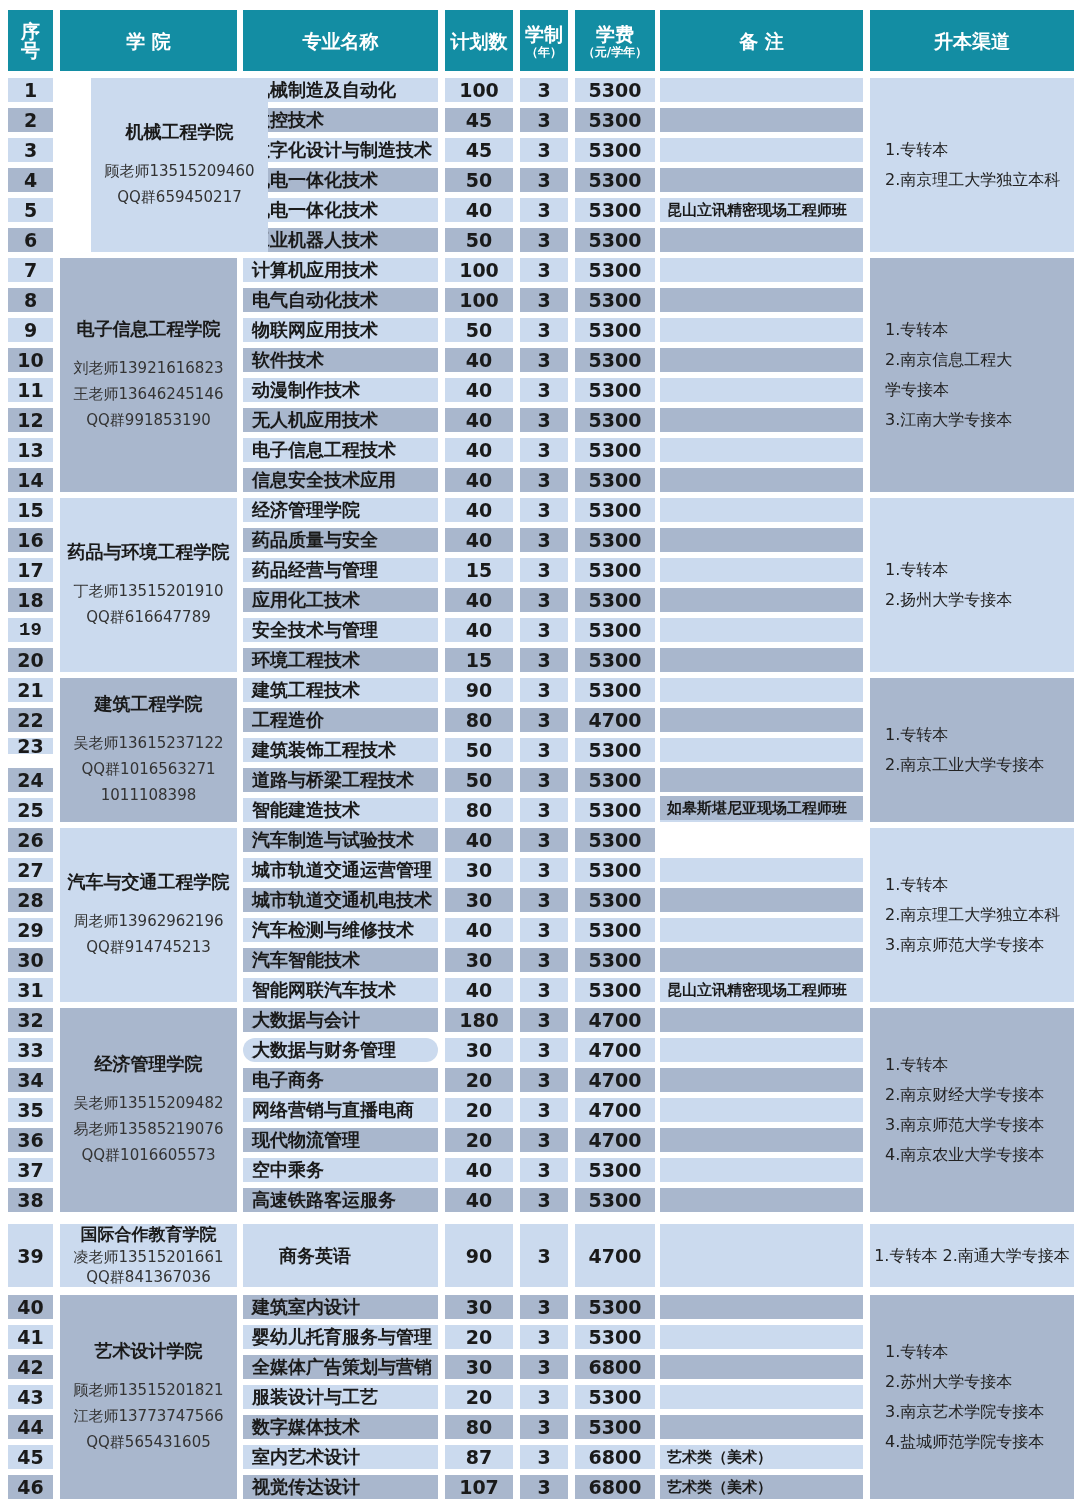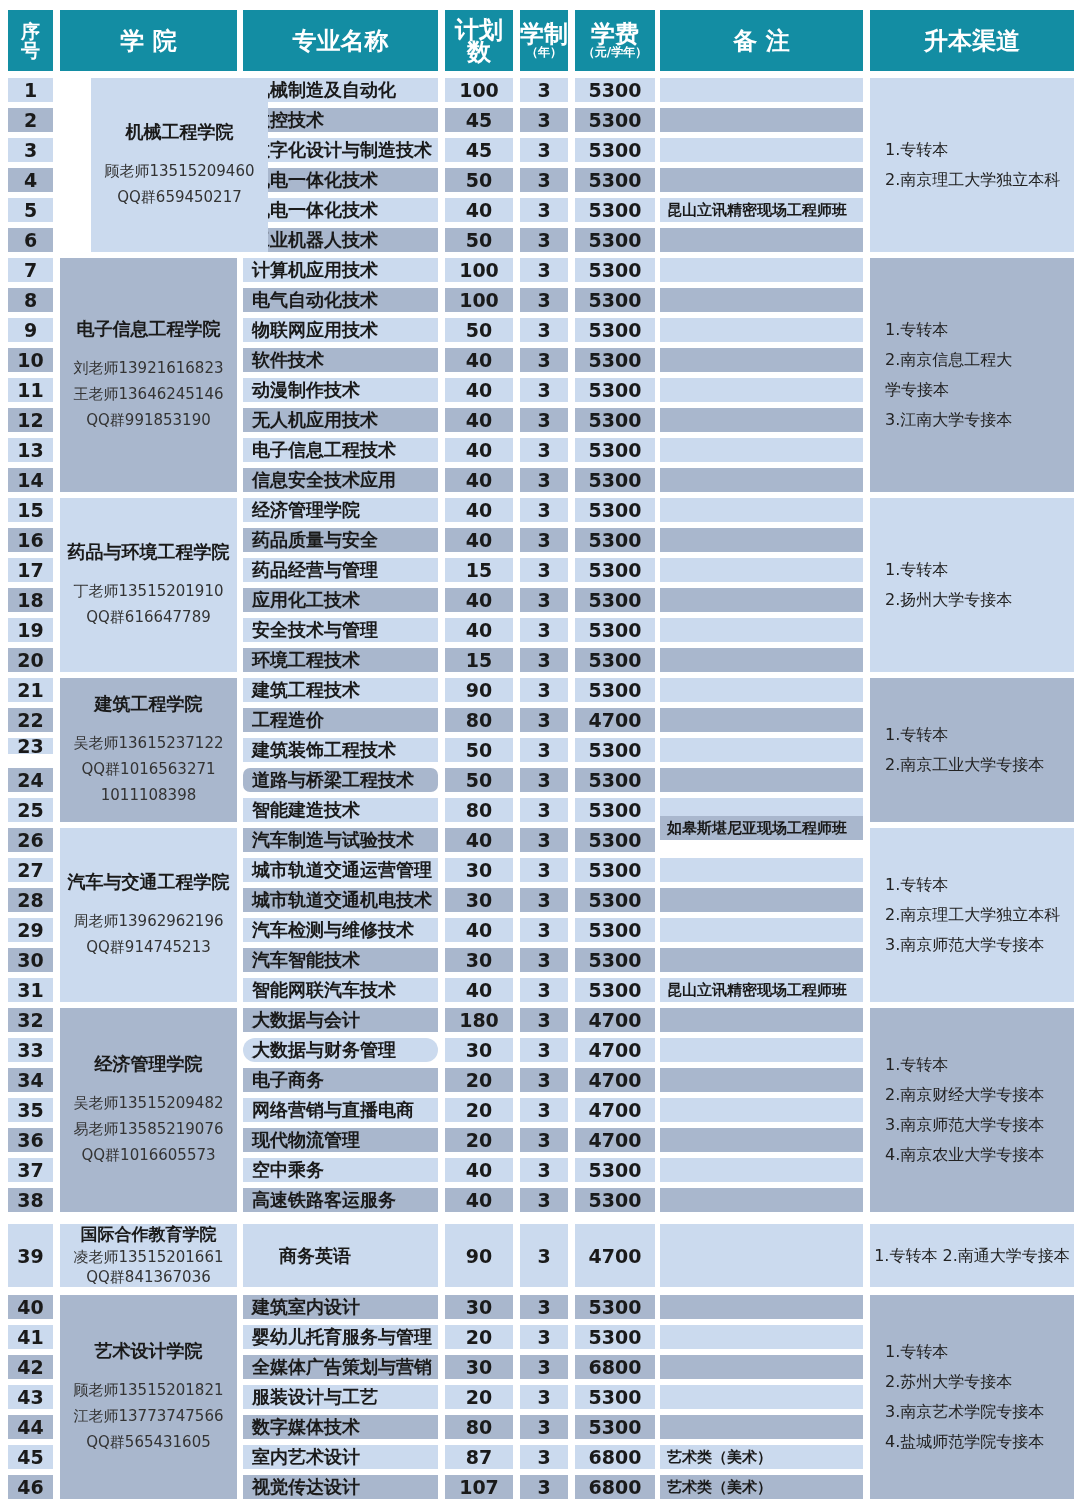--- a/index.html
+++ b/index.html
@@ -1,19 +1,19 @@
 <!DOCTYPE html>
 <html><head>
 <meta charset="utf-8">
 <style>
   html,body{margin:0;padding:0;background:#ffffff;}
   body{width:1080px;height:1505px;position:relative;overflow:hidden;font-family:"DejaVu Sans","Liberation Sans",sans-serif;}
   .cell{position:absolute;box-sizing:border-box;display:flex;align-items:center;color:#1a1a1a;}
   .hdr{background:#138da3;color:#ffffff;font-weight:bold;justify-content:center;text-align:center;flex-direction:column;}
-  .hdr .main{font-size:24px;line-height:22px;}
+  .hdr .main{font-size:19px;line-height:22px;}
   .hdr .sub{font-size:12px;line-height:14px;}
   .hdr.vert .main{font-size:19px;line-height:19px;width:20px;word-break:break-all;}
   .L{background:#cbdaee;}
   .D{background:#a9b7cd;}
   .num{justify-content:center;font-weight:bold;font-size:19px;}
   .name{justify-content:flex-start;padding-left:9px;font-weight:bold;font-size:18px;white-space:nowrap;}
   .note{justify-content:flex-start;padding-left:7px;font-weight:bold;font-size:15px;white-space:nowrap;}
   .college{flex-direction:column;justify-content:center;align-items:center;text-align:center;}
   .college .cname{font-weight:bold;font-size:18px;margin-bottom:14px;white-space:nowrap;}
   .college .contact{font-size:15px;line-height:26px;color:#333;white-space:nowrap;}
@@ -194,21 +194,21 @@
       </div>
       <div>
         <div class="cell num D" style="left: 8px; top: 588px; width: 45px; height: 24px;">18</div>
         <div class="cell name D" style="left: 243px; top: 588px; width: 195px; height: 24px;">应用化工技术</div>
         <div class="cell num D" style="left: 445px; top: 588px; width: 68px; height: 24px;">40</div>
         <div class="cell num D" style="left: 520px; top: 588px; width: 48px; height: 24px;">3</div>
         <div class="cell num D" style="left: 575px; top: 588px; width: 80px; height: 24px;">5300</div>
         <div class="cell note D" style="left: 660px; top: 588px; width: 203px; height: 24px;"></div>
       </div>
       <div>
-        <div class="cell num L" style="left: 8px; top: 618px; width: 45px; height: 24px;">19</div>
+        <div class="cell num L" style="left: 8px; top: 618px; width: 45px; height: 24px; font-family: Liberation Mono, monospace;">19</div>
         <div class="cell name L" style="left: 243px; top: 618px; width: 195px; height: 24px;">安全技术与管理</div>
         <div class="cell num L" style="left: 445px; top: 618px; width: 68px; height: 24px;">40</div>
         <div class="cell num L" style="left: 520px; top: 618px; width: 48px; height: 24px;">3</div>
         <div class="cell num L" style="left: 575px; top: 618px; width: 80px; height: 24px;">5300</div>
         <div class="cell note L" style="left: 660px; top: 618px; width: 203px; height: 24px;"></div>
       </div>
       <div>
         <div class="cell num D" style="left: 8px; top: 648px; width: 45px; height: 24px;">20</div>
         <div class="cell name D" style="left: 243px; top: 648px; width: 195px; height: 24px;">环境工程技术</div>
         <div class="cell num D" style="left: 445px; top: 648px; width: 68px; height: 24px;">15</div>
@@ -235,41 +235,41 @@
       <div>
         <div class="cell num L" style="left: 8px; top: 738px; width: 45px; height: 16px;">23</div>
         <div class="cell name L" style="left: 243px; top: 738px; width: 195px; height: 24px;">建筑装饰工程技术</div>
         <div class="cell num L" style="left: 445px; top: 738px; width: 68px; height: 24px;">50</div>
         <div class="cell num L" style="left: 520px; top: 738px; width: 48px; height: 24px;">3</div>
         <div class="cell num L" style="left: 575px; top: 738px; width: 80px; height: 24px;">5300</div>
         <div class="cell note L" style="left: 660px; top: 738px; width: 203px; height: 24px;"></div>
       </div>
       <div>
         <div class="cell num D" style="left: 8px; top: 768px; width: 45px; height: 24px;">24</div>
-        <div class="cell name D" style="left: 243px; top: 768px; width: 195px; height: 24px; border-radius: 7px;">道路与桥梁工程技术</div>
+        <div class="cell name D" style="left: 243px; top: 768px; width: 195px; height: 24px;">道路与桥梁工程技术</div>
         <div class="cell num D" style="left: 445px; top: 768px; width: 68px; height: 24px;">50</div>
         <div class="cell num D" style="left: 520px; top: 768px; width: 48px; height: 24px;">3</div>
         <div class="cell num D" style="left: 575px; top: 768px; width: 80px; height: 24px;">5300</div>
         <div class="cell note D" style="left: 660px; top: 768px; width: 203px; height: 24px;"></div>
       </div>
       <div>
         <div class="cell num L" style="left: 8px; top: 798px; width: 45px; height: 24px;">25</div>
         <div class="cell name L" style="left: 243px; top: 798px; width: 195px; height: 24px;">智能建造技术</div>
         <div class="cell num L" style="left: 445px; top: 798px; width: 68px; height: 24px;">80</div>
         <div class="cell num L" style="left: 520px; top: 798px; width: 48px; height: 24px;">3</div>
         <div class="cell num L" style="left: 575px; top: 798px; width: 80px; height: 24px;">5300</div>
         <div class="cell note L" style="left: 660px; top: 798px; width: 203px; height: 24px;"></div>
       </div>
       <div>
         <div class="cell num D" style="left: 8px; top: 828px; width: 45px; height: 24px;">26</div>
         <div class="cell name D" style="left: 243px; top: 828px; width: 195px; height: 24px;">汽车制造与试验技术</div>
         <div class="cell num D" style="left: 445px; top: 828px; width: 68px; height: 24px;">40</div>
         <div class="cell num D" style="left: 520px; top: 828px; width: 48px; height: 24px;">3</div>
         <div class="cell num D" style="left: 575px; top: 828px; width: 80px; height: 24px;">5300</div>
-        <div class="cell note D" style="left: 660px; top: 816px; width: 203px; height: 24px;">如皋斯堪尼亚现场工程师班</div>
+        <div class="cell note D" style="left: 660px; top: 796px; width: 203px; height: 24px;">如皋斯堪尼亚现场工程师班</div>
       </div>
       <div>
         <div class="cell num L" style="left: 8px; top: 858px; width: 45px; height: 24px;">27</div>
         <div class="cell name L" style="left: 243px; top: 858px; width: 195px; height: 24px;">城市轨道交通运营管理</div>
         <div class="cell num L" style="left: 445px; top: 858px; width: 68px; height: 24px;">30</div>
         <div class="cell num L" style="left: 520px; top: 858px; width: 48px; height: 24px;">3</div>
         <div class="cell num L" style="left: 575px; top: 858px; width: 80px; height: 24px;">5300</div>
         <div class="cell note L" style="left: 660px; top: 858px; width: 203px; height: 24px;"></div>
       </div>
       <div>

